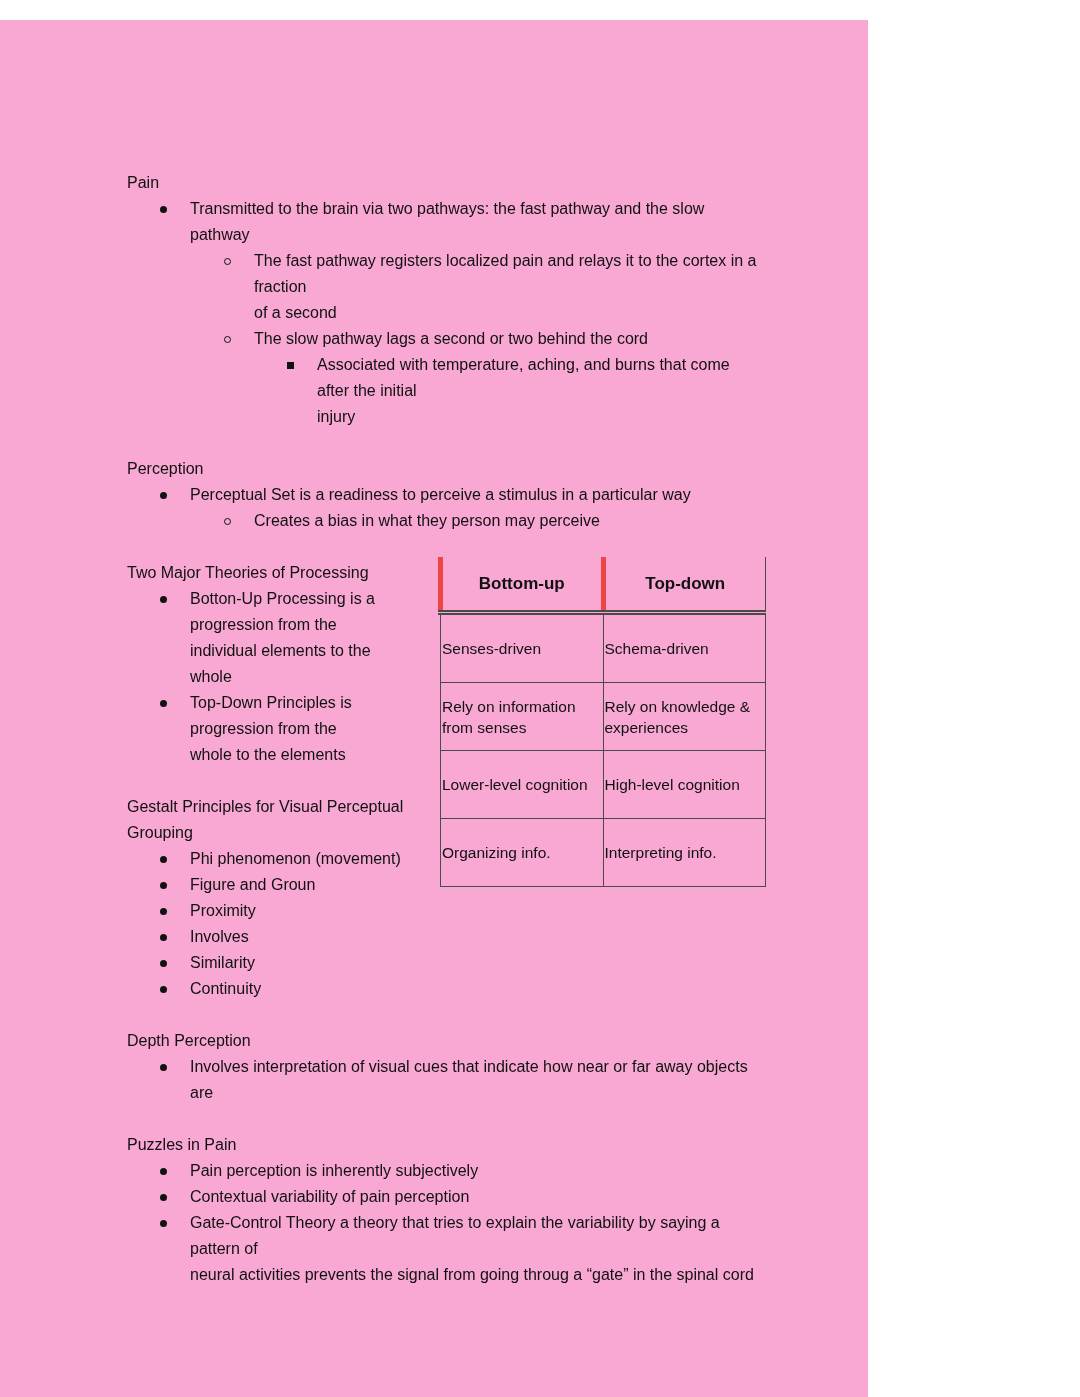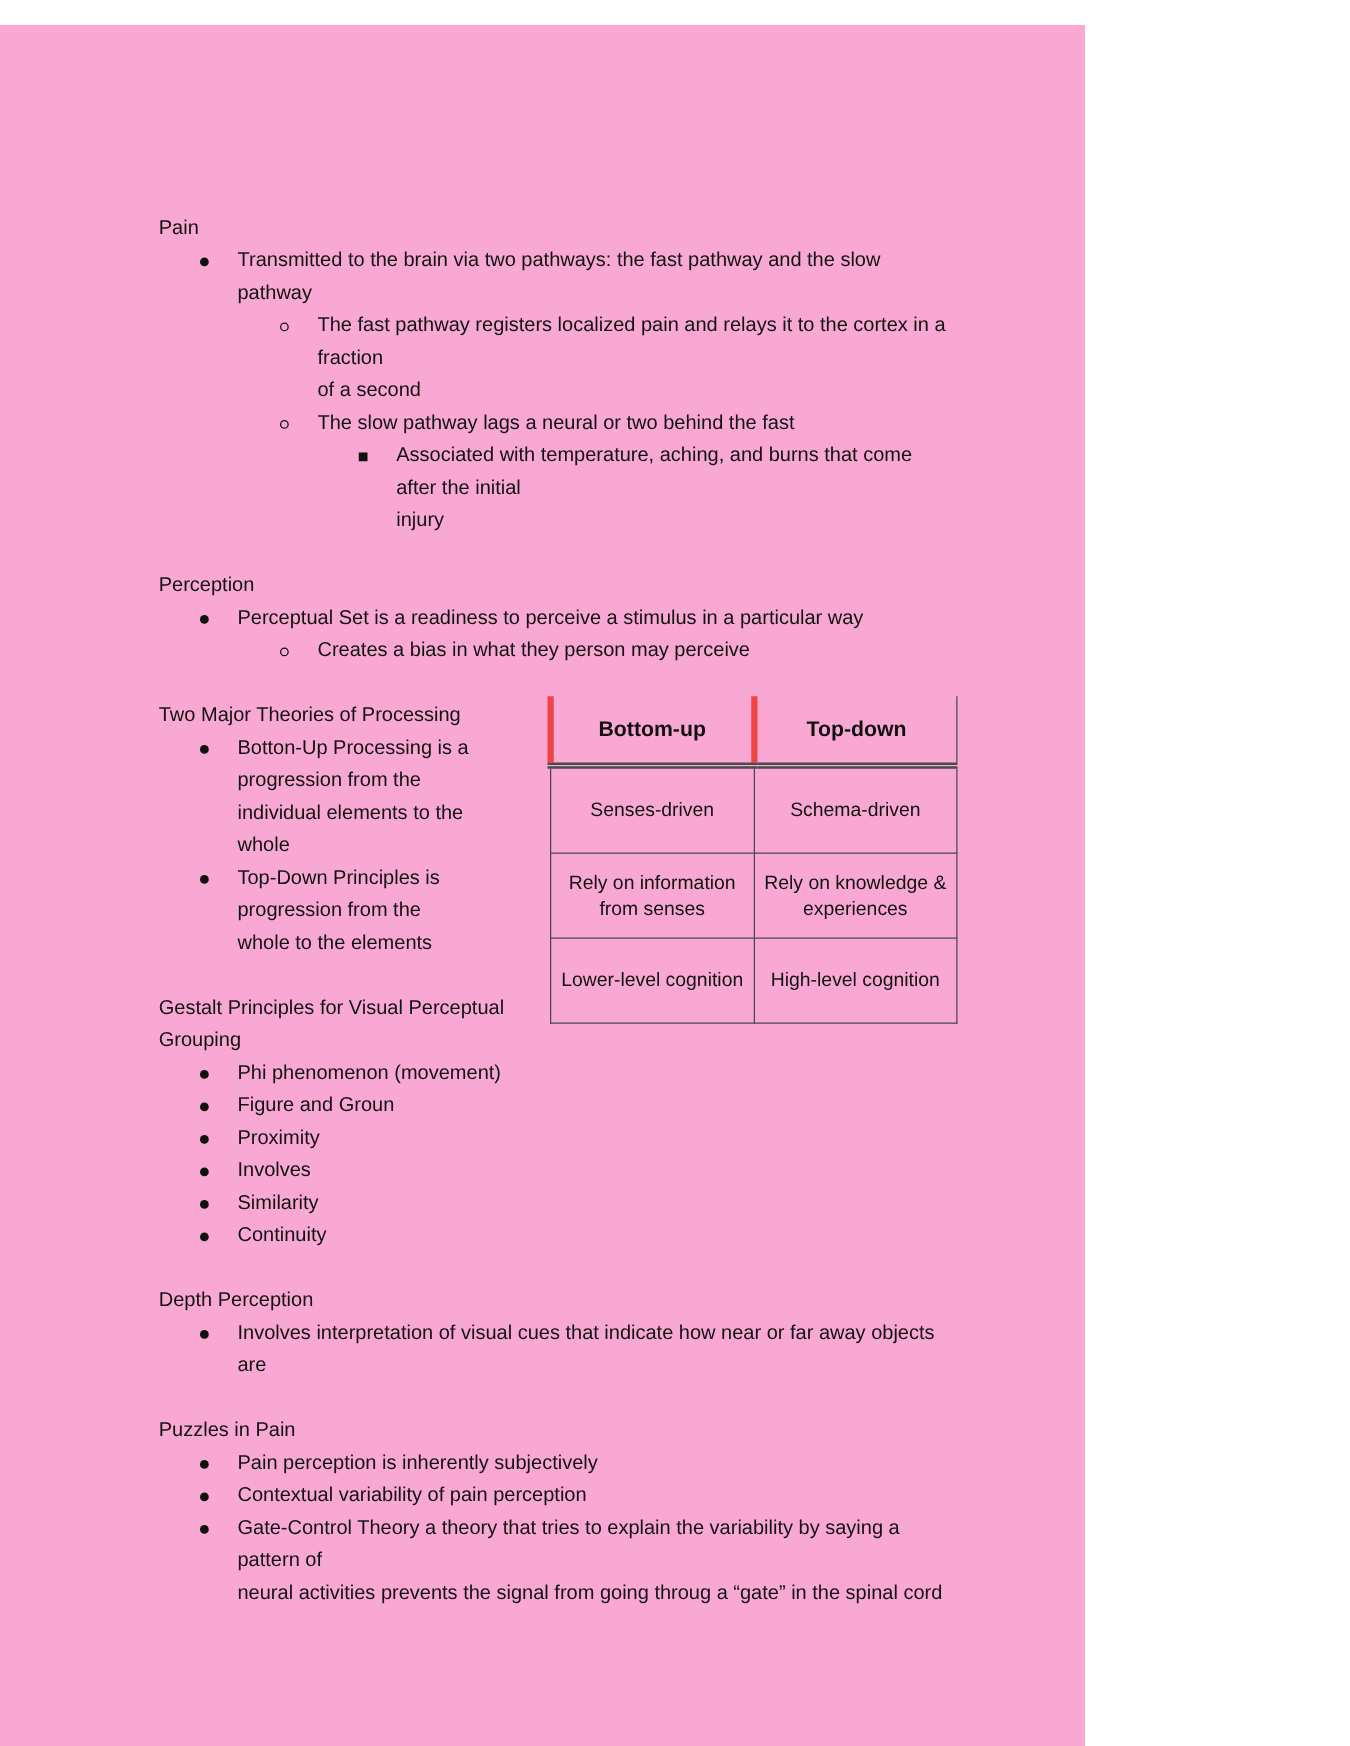--- a/index.html
+++ b/index.html
@@ -55,21 +55,21 @@
     vertical-align: middle;
     border-left: 5px solid #ef4444;
     border-right: 1px solid #4a4a4a;
     border-top: none;
     border-bottom: 5px double #4a4a4a;
     white-space: pre-wrap;
   }
   .cmp-table td {
     height: 65px;
     border: 1px solid #4a4a4a;
-    text-align: center;
+    text-align: left;
     vertical-align: middle;
     font-size: 15.5px;
     line-height: 21px;
     white-space: pre-wrap;
   }
   .clear-sec { clear: both; }
 </style>
 </head>
 <body>
 
@@ -81,21 +81,21 @@
       <span class="marker disc"></span>
       <span class="txt">Transmitted to the brain via two pathways: the fast pathway and the slow pathway</span>
     </div>
     <div class="li l2">
       <span class="marker circle"></span>
       <span class="txt">The fast pathway registers localized pain and relays it to the cortex in a fraction
 of a second</span>
     </div>
     <div class="li l2">
       <span class="marker circle"></span>
-      <span class="txt">The slow pathway lags a neural or two behind the fast</span>
+      <span class="txt">The slow pathway lags a second or two behind the cord</span>
     </div>
     <div class="li l3">
       <span class="marker square"></span>
       <span class="txt">Associated with temperature, aching, and burns that come after the initial
 injury</span>
     </div>
   </section>
 
   <section class="sec">
     <div class="heading">Perception</div>
@@ -126,20 +126,24 @@
         <tr>
           <td>Rely on information
 from senses</td>
           <td>Rely on knowledge &amp;
 experiences</td>
         </tr>
         <tr>
           <td>Lower-level cognition</td>
           <td>High-level cognition</td>
         </tr>
+        <tr>
+          <td>Organizing info.</td>
+          <td>Interpreting info.</td>
+        </tr>
       </tbody>
     </table>
   </div>
 
   <section class="sec">
     <div class="heading">Two Major Theories of Processing</div>
     <div class="li l1">
       <span class="marker disc"></span>
       <span class="txt">Botton-Up Processing is a progression from the
 individual elements to the whole</span>

